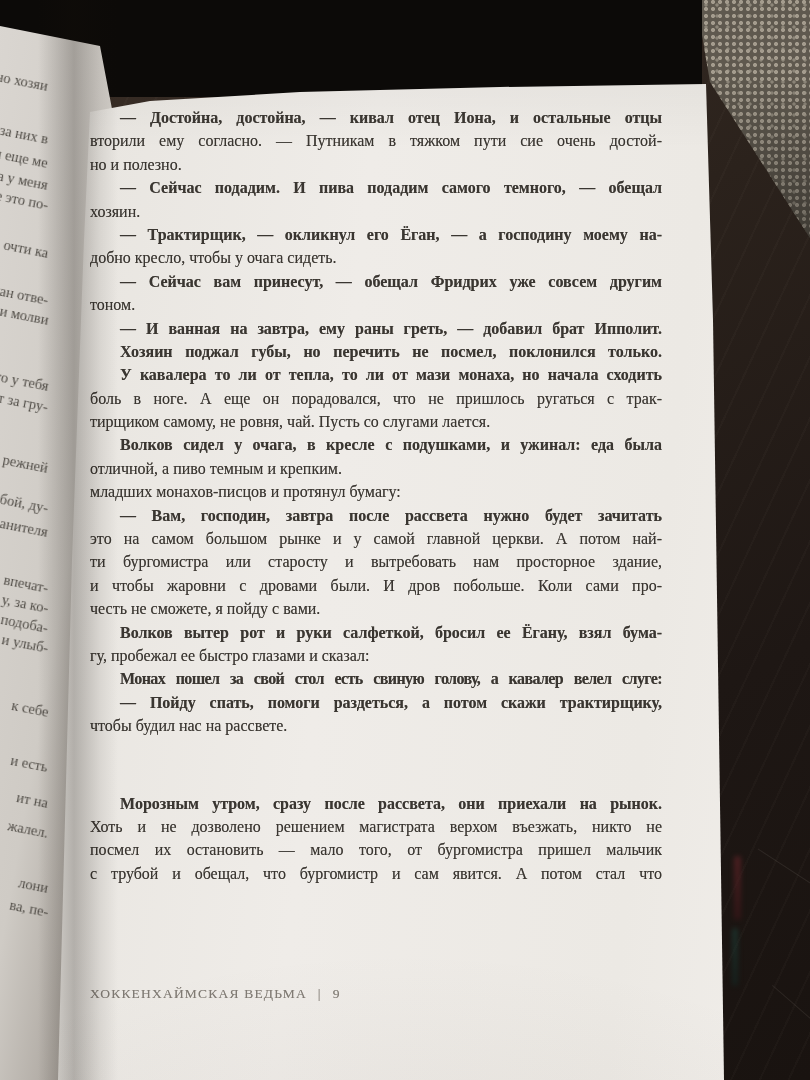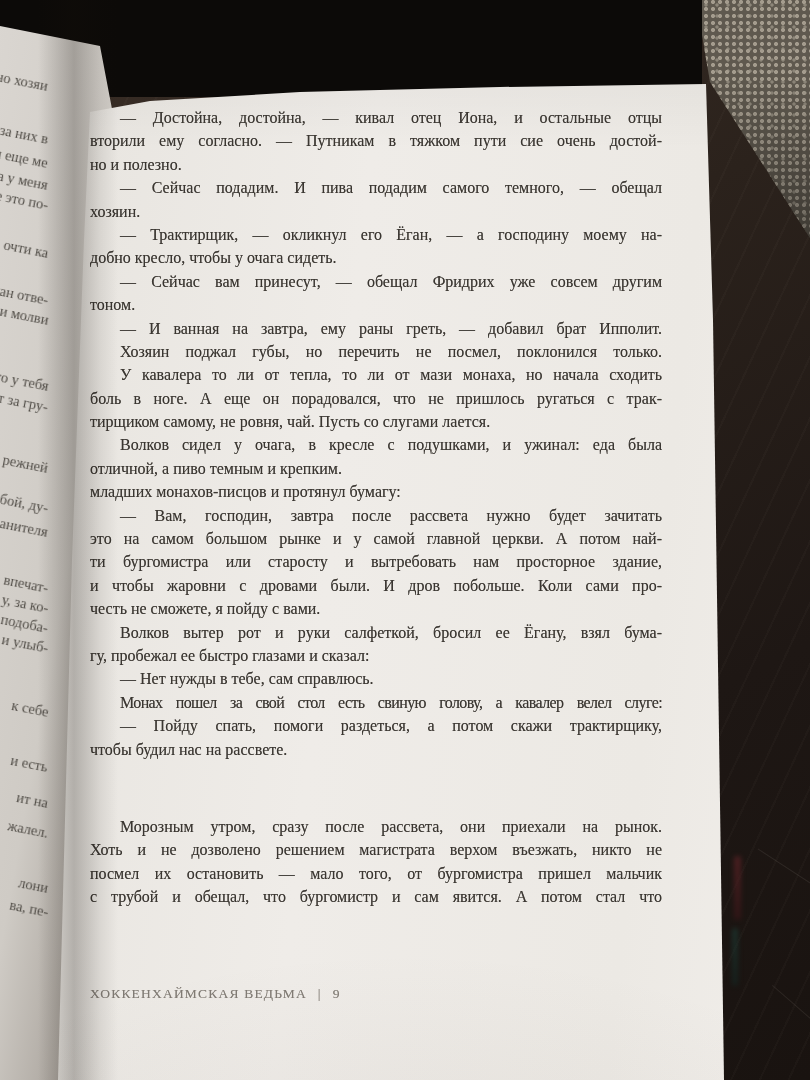--- a/index.html
+++ b/index.html
@@ -51,21 +51,21 @@
   .page-shade{position:absolute;inset:0;pointer-events:none;
     background:
       radial-gradient(120% 50% at 50% 118%, rgba(70,55,45,0.08), rgba(0,0,0,0) 60%),
       linear-gradient(180deg, rgba(0,0,0,0.13) 0px, rgba(0,0,0,0.03) 80px, rgba(0,0,0,0) 150px);}
 
   .text-col{position:absolute;left:90px;top:106px;width:572px;
     color:#3a3631;font-size:16px;line-height:23.4px;
     text-shadow:0 0 0.4px rgba(58,54,49,0.55);}
   .line{height:23.4px;overflow:hidden;text-align:left;}
   .line.j{text-align:justify;text-align-last:justify;}
-  .line.indent{padding-left:30px;}
+  .line.indent{padding-left:30px;font-weight:bold;}
   .line.blank{height:18px;}
   .line.tight{letter-spacing:-0.6px;}
 
   .footer{position:absolute;left:90px;top:986px;width:572px;
     color:#807b74;font-size:13.5px;letter-spacing:1.2px;
     text-shadow:0 0 0.4px rgba(128,123,116,0.5);}
   .footer .sep{margin:0 11px;color:#8a857e;}
 
   
   .spine-shadow{position:absolute;left:38px;top:0;width:80px;height:1080px;pointer-events:none;
@@ -131,21 +131,20 @@
         <div class="line indent j">Волков сидел у очага, в кресле с подушками, и ужинал: еда была</div>
         <div class="line">отличной, а пиво темным и крепким.</div>
         <div class="line">младших монахов-писцов и протянул бумагу:</div>
         <div class="line indent j">— Вам, господин, завтра после рассвета нужно будет зачитать</div>
         <div class="line j">это на самом большом рынке и у самой главной церкви. А потом най-</div>
         <div class="line j">ти бургомистра или старосту и вытребовать нам просторное здание,</div>
         <div class="line j">и чтобы жаровни с дровами были. И дров побольше. Коли сами про-</div>
         <div class="line">честь не сможете, я пойду с вами.</div>
         <div class="line indent j">Волков вытер рот и руки салфеткой, бросил ее Ёгану, взял бума-</div>
         <div class="line">гу, пробежал ее быстро глазами и сказал:</div>
-        <div class="line indent">— Нет нужды в тебе, сам справлюсь.</div>
         <div class="line indent j tight">Монах пошел за свой стол есть свиную голову, а кавалер велел слуге:</div>
         <div class="line indent j">— Пойду спать, помоги раздеться, а потом скажи трактирщику,</div>
         <div class="line">чтобы будил нас на рассвете.</div>
         <div class="line blank"></div>
         <div class="line blank"></div>
         <div class="line blank"></div>
         <div class="line indent j">Морозным утром, сразу после рассвета, они приехали на рынок.</div>
         <div class="line j">Хоть и не дозволено решением магистрата верхом въезжать, никто не</div>
         <div class="line j">посмел их остановить — мало того, от бургомистра пришел мальчик</div>
         <div class="line j">с трубой и обещал, что бургомистр и сам явится. А потом стал что</div>

